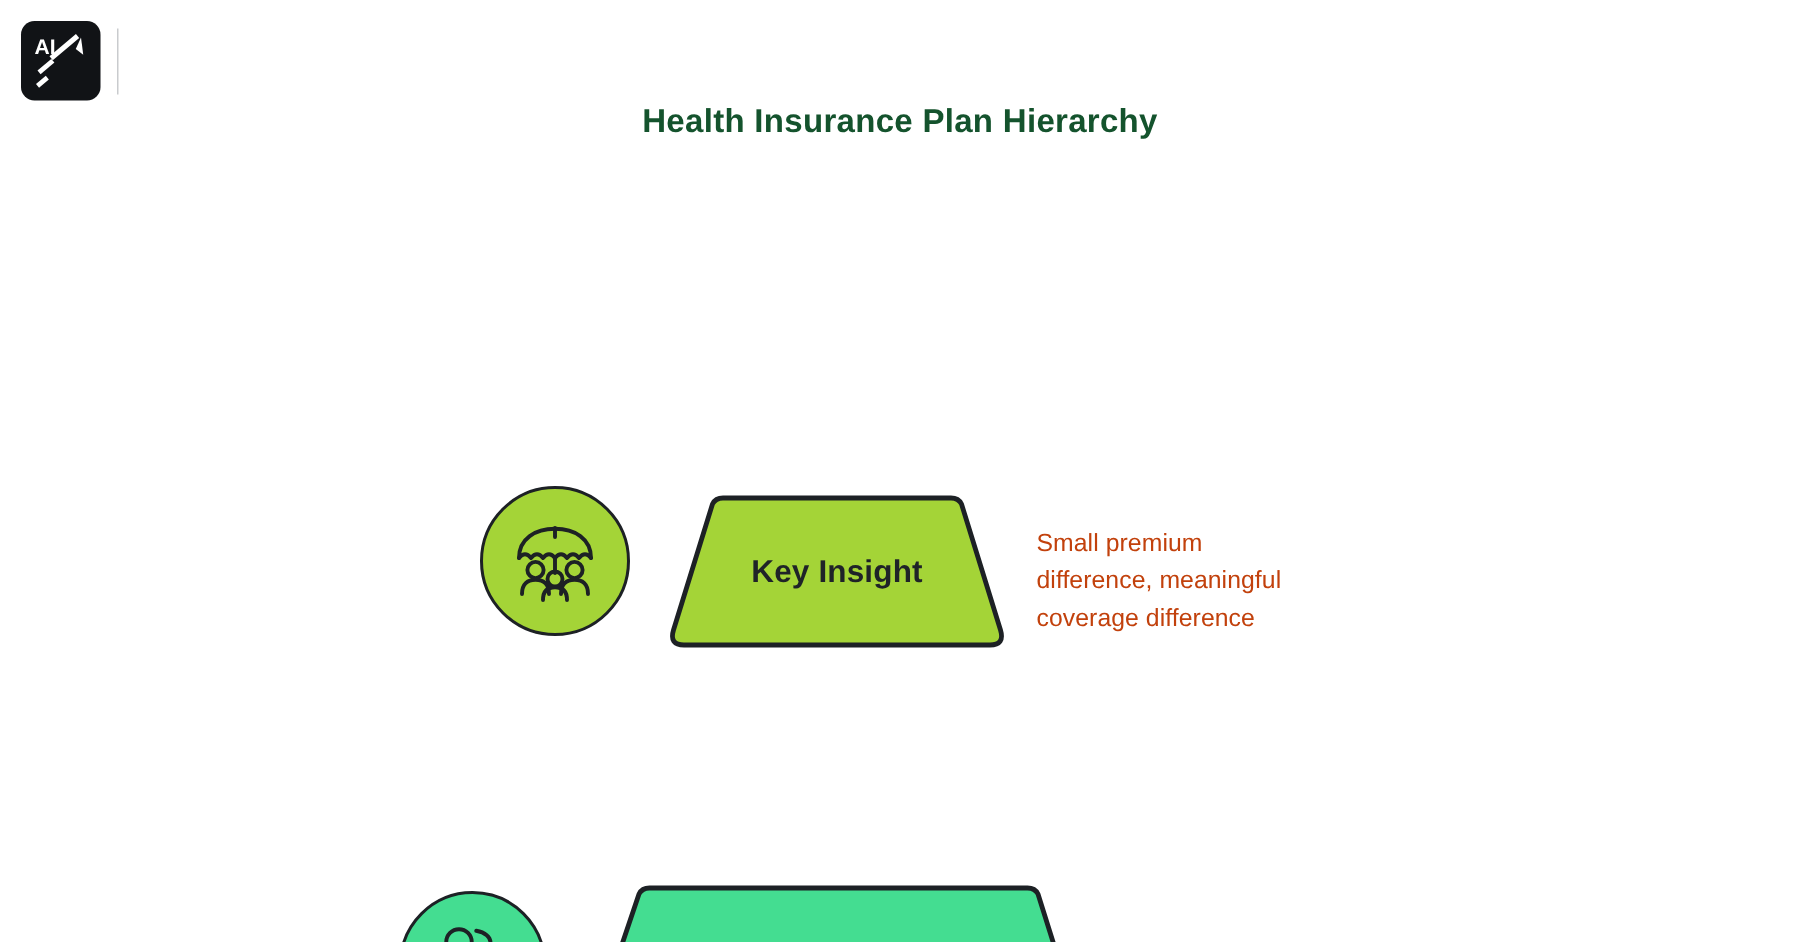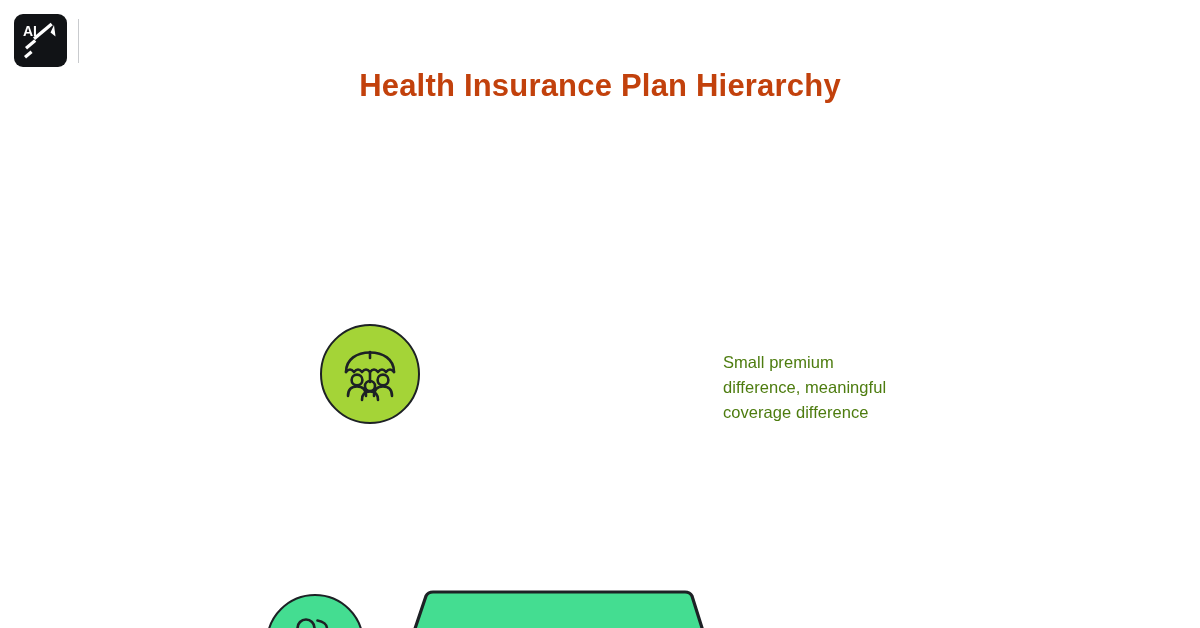--- a/index.html
+++ b/index.html
@@ -21,21 +21,21 @@
   .logo-divider { width:1px; height:44px; background:#c9cbce; }
   .logo-text { line-height:1.28; color:#111316; }
   .logo-line1 { font-size:10.5px; letter-spacing:.1px; }
   .logo-line1 .b { font-weight:bold; }
   .logo-line1 .l { font-weight:normal; color:#46494d; }
   .logo-line2, .logo-line3 { font-size:10.5px; font-weight:bold; letter-spacing:.1px; }
 
   
   .page-title {
     position:absolute; left:0; top:68px; width:1200px; text-align:center;
-    font-size:31px; font-weight:bold; color:#c2410c; letter-spacing:.2px;
+    font-size:22px; font-weight:bold; color:#14532d; letter-spacing:.2px;
   }
 
   
   .row { position:absolute; display:flex; align-items:center; }
   .row-key    { left:0; top:160px;  width:1200px; height:120px; }
   .row-prem   { left:0; top:292px;  width:1200px; height:120px; }
   .row-basic  { left:0; top:420px;  width:1200px; height:125px; }
 
   .icon-slot { position:absolute; }
   .icon-circle {
@@ -45,22 +45,22 @@
 
   .band { position:absolute; }
   .band svg { display:block; overflow:visible; }
   .band-label {
     position:absolute; left:0; top:0; width:100%; height:100%;
     display:flex; align-items:center; justify-content:center;
     font-size:21px; font-weight:bold; color:#1f2328; letter-spacing:.1px;
     pointer-events:none;
   }
   .desc {
-    position:absolute; font-size:16.5px; line-height:1.5; color:#4d7c0f;
-    letter-spacing:.05px; white-space:pre-line;margin-left:32px;
+    position:absolute; font-size:16.5px; line-height:1.5; color:#c2410c;
+    letter-spacing:.05px; white-space:pre-line;
   }
 </style>
 </head>
 <body>
 
 <div id="stage">
 
   <div class="logo-block">
     <div class="logo-mark">
       <svg width="53" height="53" viewBox="0 0 53 53" aria-hidden="true">
@@ -90,20 +90,26 @@
           <circle cx="19" cy="37" r="5.4"></circle>
           <path d="M10 53 C10 46 14 43.5 19 43.5 C24 43.5 28 46 28 53"></path>
           <circle cx="45" cy="37" r="5.4"></circle>
           <path d="M36 53 C36 46 40 43.5 45 43.5 C50 43.5 54 46 54 53"></path>
           <circle cx="32" cy="43" r="5"></circle>
           <path d="M24 57 C24 50.5 27.5 48.5 32 48.5 C36.5 48.5 40 50.5 40 57"></path>
         </svg>
       </div>
     </div>
 
+    <div class="band" style="left:442px; top:170px; width:232px; height:104px;">
+      <svg width="232" height="104" viewBox="0 0 232 104">
+        <path d="M33 6 Q35 2 40 2 L192 2 Q197 2 199 6 L225 90 Q228 100 218 100 L14 100 Q4 100 7 90 Z" fill="#A4D437" stroke="#1d2125" stroke-width="3.2" stroke-linejoin="round"></path>
+      </svg>
+      <div class="band-label">Key Insight</div>
+    </div>
 
     <div class="desc" style="left:691px; top:190px; width:235px;">Small premium
 difference, meaningful
 coverage difference</div>
   </div>
 
   <div class="row row-prem">
 
     <div class="icon-slot" style="left:266px; top:302px;">
       <div class="icon-circle" style="width:98px;height:98px;background:#44DD91;">

